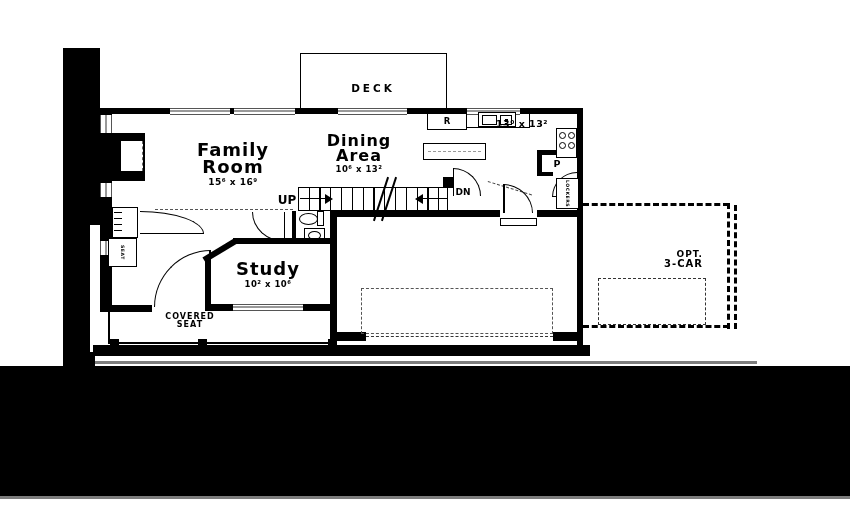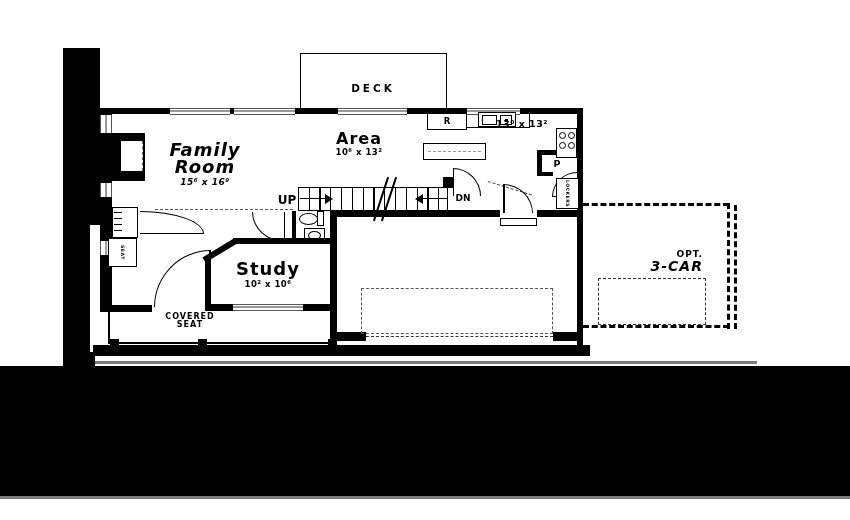--- a/index.html
+++ b/index.html
@@ -76,21 +76,21 @@
   <div class="a blk" style="left:103px;top:133px;width:42px;height:48px;"></div>
   <div class="a" style="left:121px;top:141px;width:22px;height:30px;background:#fff;"></div>
   <div class="a" style="left:142px;top:141px;width:0;height:30px;border-left:1.5px dashed #666;"></div>
 
   <div class="a stairs" style="left:298px;top:187px;width:150px;height:24px;"></div>
   <div class="a blk" style="left:380px;top:176px;width:2px;height:46px;transform:rotate(18deg);"></div>
   <div class="a blk" style="left:388px;top:176px;width:2px;height:46px;transform:rotate(18deg);"></div>
   <div class="lbl" style="left:276px;top:194px;width:22px;font-size:12px;">UP</div>
   <div class="a tread-arrow" style="left:300px;top:198px;width:26px;"></div>
   <div class="a" style="left:325px;top:193.5px;width:0;height:0;border-left:8px solid #000;border-top:5px solid transparent;border-bottom:5px solid transparent;"></div>
-  <div class="lbl" style="left:451px;top:194px;width:24px;font-size:9px;">DN</div>
+  <div class="lbl" style="left:451px;top:188px;width:24px;font-size:9px;">DN</div>
   <div class="a tread-arrow" style="left:422px;top:198px;width:26px;"></div>
   <div class="a" style="left:415px;top:193.5px;width:0;height:0;border-right:8px solid #000;border-top:5px solid transparent;border-bottom:5px solid transparent;"></div>
 
   <div class="a dash-h" style="left:155px;top:209px;width:138px;height:0;"></div>
   <div class="a thin" style="left:112px;top:207px;width:26px;height:31px;border-width:1.2px;"></div>
   <div class="a blk" style="left:114px;top:212px;width:8px;height:1.2px;"></div>
   <div class="a blk" style="left:114px;top:218px;width:8px;height:1.2px;"></div>
   <div class="a blk" style="left:114px;top:224px;width:8px;height:1.2px;"></div>
   <div class="a blk" style="left:114px;top:230px;width:8px;height:1.2px;"></div>
   <div class="a arc" style="left:140px;top:211px;width:64px;height:23px;border-top:1.3px solid #000;border-right:1.3px solid #000;border-top-right-radius:100% 100%;"></div>
@@ -145,38 +145,39 @@
   <div class="a blk" style="left:110px;top:339px;width:9px;height:8px;"></div>
   <div class="a blk" style="left:198px;top:339px;width:9px;height:8px;"></div>
   <div class="a blk" style="left:328px;top:339px;width:9px;height:8px;"></div>
 
   <div class="a" style="left:583px;top:203px;width:146px;height:0;border-top:3.5px dashed #000;"></div>
   <div class="a" style="left:727px;top:203px;width:0;height:126px;border-left:3.5px dashed #000;"></div>
   <div class="a" style="left:734px;top:205px;width:0;height:124px;border-left:3.5px dashed #000;"></div>
   <div class="a" style="left:583px;top:325px;width:146px;height:0;border-top:3.5px dashed #000;"></div>
   <div class="a" style="left:598px;top:278px;width:108px;height:47px;border:1.6px dashed #333;"></div>
 
-  <div class="lbl" style="left:144px;top:141px;width:122px;font-style:italic;">
+  <div class="lbl" style="left:172px;top:141px;width:122px;">
     <div class="big">Family</div>
     <div class="big" style="margin-top:-2px;text-align:center;">Room</div>
     <div class="dim" style="margin-top:1px;">15⁶ x 16⁹</div>
   </div>
   <div class="lbl" style="left:300px;top:133px;width:118px;">
+    <div style="font-size:16px;letter-spacing:1px;">Dining</div>
     <div style="font-size:16px;letter-spacing:1px;margin-top:-2px;">Area</div>
     <div class="dim" style="margin-top:0px;font-size:8.5px;">10⁶ x 13²</div>
   </div>
   <div class="lbl" style="left:462px;top:120px;width:120px;">
     <div class="dim" style="margin-top:-1px;font-size:9.5px;">13⁰ x 13²</div>
   </div>
   <div class="lbl" style="left:208px;top:260px;width:120px;">
     <div class="big">Study</div>
     <div class="dim" style="margin-top:1px;font-size:8.5px;">10² x 10⁶</div>
   </div>
   <div class="lbl" style="left:140px;top:313px;width:100px;">
     <div class="small">COVERED</div>
     <div class="small">SEAT</div>
   </div>
   <div class="lbl" style="left:603px;top:250px;width:100px;text-align:right;">
     <div style="font-size:9px;letter-spacing:1px;">OPT.</div>
-    <div style="font-size:14px;letter-spacing:1px;font-style:italic;">3-CAR</div>
+    <div style="font-size:10px;letter-spacing:1px;">3-CAR</div>
   </div>
 
 </div>
 
 </body></html>

